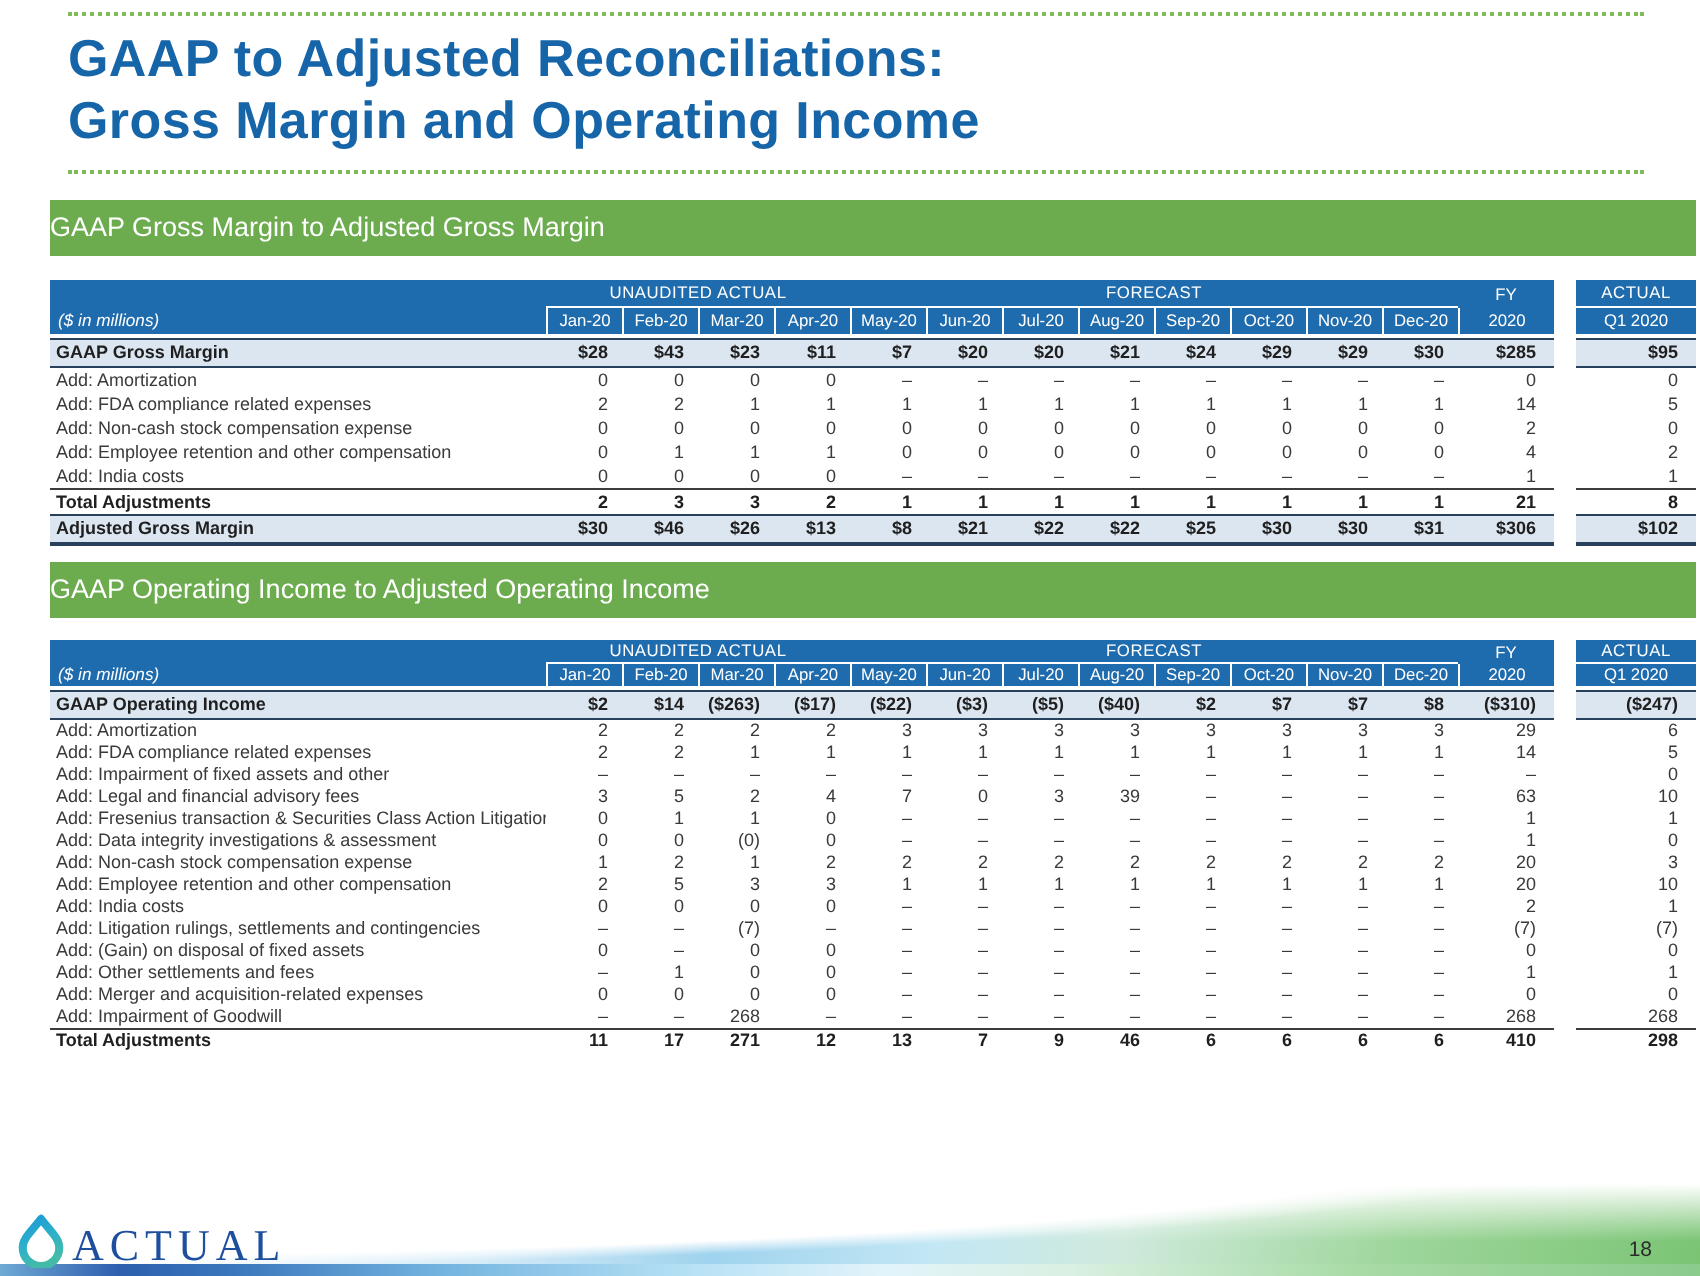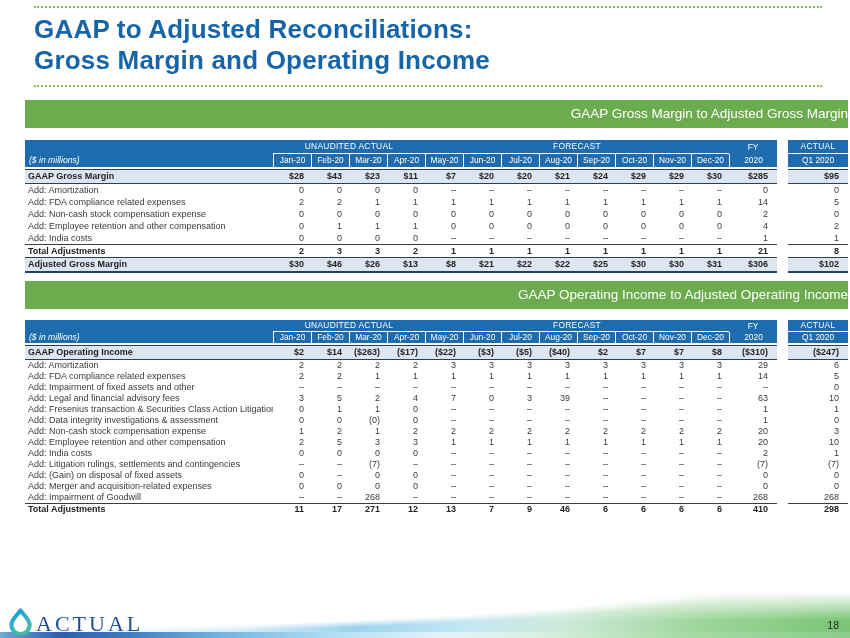--- a/index.html
+++ b/index.html
@@ -29,21 +29,21 @@
   .title-block h1{
     margin:0;font-size:26px;line-height:1.2;font-weight:bold;
     color:var(--title-blue);letter-spacing:0.2px;
   }
 
   
   .sheet{margin-left:25px;width:823px;}
   .banner{
     width:823px;height:28px;line-height:28px;
     background:var(--banner-green);color:#fff;
-    text-align:right;font-size:13.5px;
+    text-align:left;font-size:13.5px;
   }
   .sec1 .banner{margin-top:13px;}
   .sec2 .banner{margin-top:8px;}
   .sec1 table{margin-top:12px;}
   .sec2 table{margin-top:11px;}
 
   
   table.recon{
     border-collapse:separate;border-spacing:0;table-layout:fixed;
     width:823px;font-size:9px;color:#3a3a3a;
@@ -82,21 +82,21 @@
   }
   .bar{
     position:absolute;left:0;right:0;bottom:0;height:12px;
     background:linear-gradient(90deg,#6fa9d4 0%,#2c5fae 7%,#3b78bd 14%,#74b4e0 26%,#b4e0f4 40%,#e2f4fb 52%,#d9f0e2 63%,#a8dba6 80%,#8bcb8c 100%);
   }
   .logo{position:absolute;left:8px;bottom:5px;display:flex;align-items:center;gap:3px;}
   .logo-text{
     font-family:"Liberation Serif", serif;font-size:22px;letter-spacing:3px;
     color:var(--logo-blue);line-height:1;
   }
-  .page-num{position:absolute;right:11px;bottom:13px;font-size:10.5px;color:#2b2b2b;}
+  .page-num{position:absolute;right:24px;bottom:13px;font-size:10.5px;color:#2b2b2b;}
 </style>
 </head>
 <body>
 
 <div class="slide">
 
   <header class="title-block">
     <h1>
       <span>GAAP to Adjusted Reconciliations:</span><br>
       <span>Gross Margin and Operating Income</span>
@@ -559,20 +559,38 @@
             <td class="val">–</td>
             <td class="val">–</td>
             <td class="val">–</td>
             <td class="val">–</td>
             <td class="val">–</td>
             <td class="val">–</td>
             <td class="val">–</td>
             <td class="val wide">0</td>
             <td class="sp"></td>
             <td class="val wide">0</td>
+          </tr>
+          <tr class="r-normal">
+            <td class="lbl">Add: Other settlements and fees</td>
+            <td class="val">–</td>
+            <td class="val">1</td>
+            <td class="val">0</td>
+            <td class="val">0</td>
+            <td class="val">–</td>
+            <td class="val">–</td>
+            <td class="val">–</td>
+            <td class="val">–</td>
+            <td class="val">–</td>
+            <td class="val">–</td>
+            <td class="val">–</td>
+            <td class="val">–</td>
+            <td class="val wide">1</td>
+            <td class="sp"></td>
+            <td class="val wide">1</td>
           </tr>
           <tr class="r-normal">
             <td class="lbl">Add: Merger and acquisition-related expenses</td>
             <td class="val">0</td>
             <td class="val">0</td>
             <td class="val">0</td>
             <td class="val">0</td>
             <td class="val">–</td>
             <td class="val">–</td>
             <td class="val">–</td>

